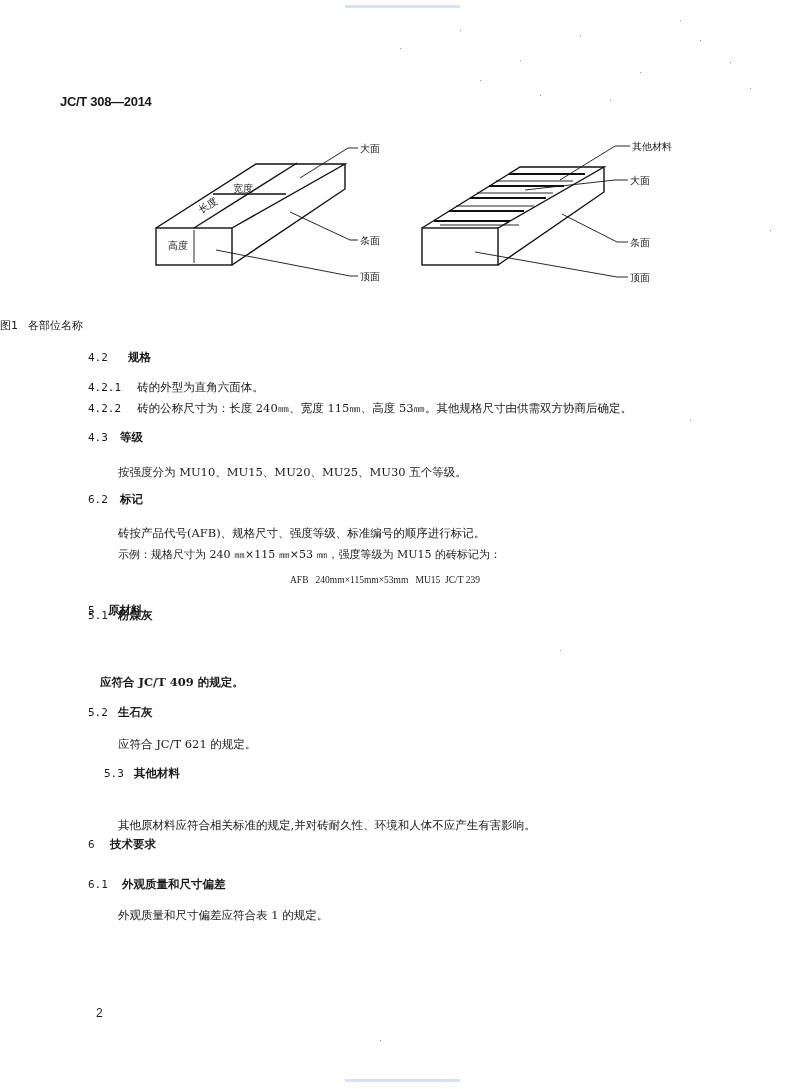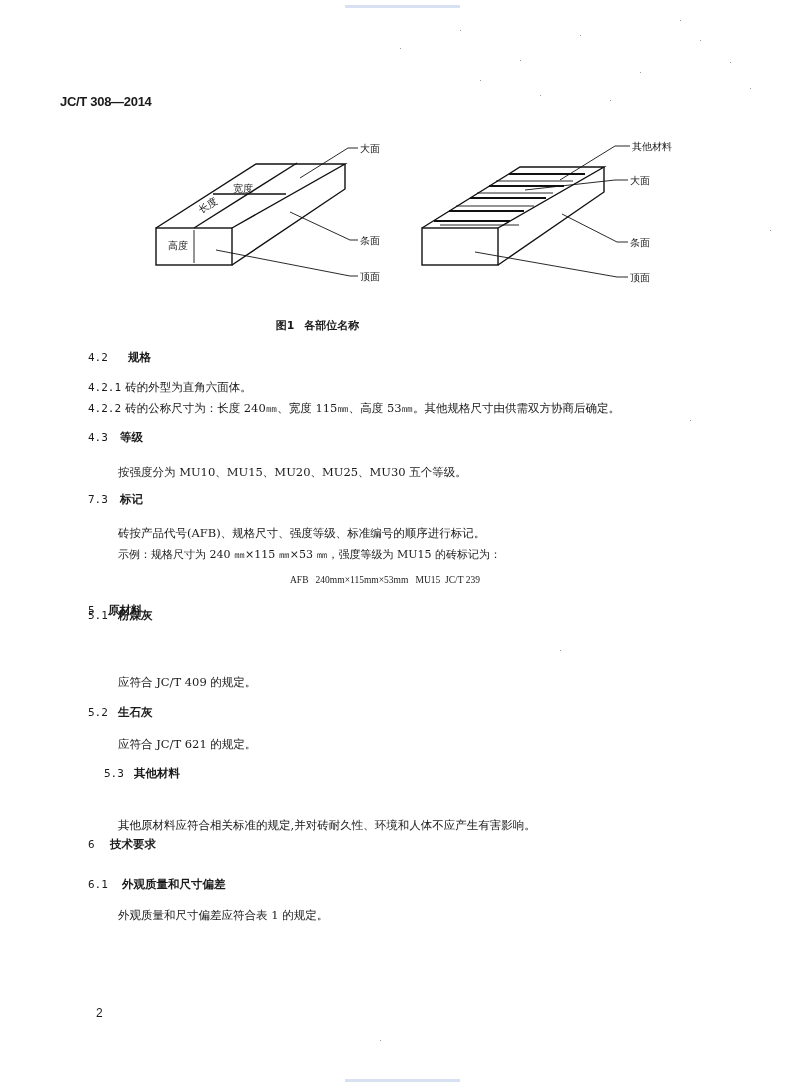--- a/index.html
+++ b/index.html
@@ -4,26 +4,26 @@
 <style>
   html, body { margin: 0; padding: 0; }
   body {
     width: 800px; height: 1089px; background: #ffffff; position: relative; overflow: hidden;
     font-family: "DejaVu Serif", "Liberation Serif", serif; color: #1a1a1a;
   }
   .abs { position: absolute; }
   .std-code { left: 60px; top: 94px; font-family: "Liberation Sans", sans-serif; font-weight: bold; font-size: 13px; letter-spacing: -0.3px; }
   .diagram { left: 140px; top: 130px; }
   .diag-label { font-family: "DejaVu Sans", sans-serif; font-size: 10px; }
-  .caption { left: 0; width: 635px; top: 318px; text-align: center; font-family: "DejaVu Sans", sans-serif; font-weight: bold; font-size: 11px; }
+  .caption { left: 0; width: 635px; top: 318px; text-align: left; font-family: "DejaVu Sans", sans-serif; font-weight: normal; font-size: 11px; }
   .caption .num { margin-right: 10px; }
   .h { font-family: "DejaVu Sans", sans-serif; font-weight: bold; font-size: 11.5px; }
   .h .n { display: inline-block; font-family: "DejaVu Sans Mono", monospace; font-weight: normal; font-size: 11px; }
   .p { font-size: 11.5px; }
-  .p .n { display: inline-block; font-family: "DejaVu Sans Mono", monospace; font-size: 11px; margin-right: 4px; }
+  .p .n { display: inline-block; font-family: "DejaVu Sans Mono", monospace; font-size: 11px; margin-right: 16px; }
   .ex { font-size: 11px; }
   .mark { font-size: 9.5px; font-family: "Liberation Serif", serif; }
   .pageno { left: 96px; top: 1006px; font-family: "Liberation Sans", sans-serif; font-size: 12px; }
   .speck { position:absolute; width:1px; height:1px; background:#999; }
 </style>
 </head>
 <body>
 
 <div class="abs" style="left:345px;top:5px;width:115px;height:3px;background:#c8d4ec;opacity:0.7;"></div>
 <div class="abs" style="left:345px;top:1079px;width:115px;height:3px;background:#c8d4ec;opacity:0.7;"></div>
@@ -110,33 +110,33 @@
 <div class="abs p" style="left:88px;top:401px;">
   <span class="n">4.2.2</span><span>砖的公称尺寸为：长度 240㎜、宽度 115㎜、高度 53㎜。其他规格尺寸由供需双方协商后确定。</span>
 </div>
 
 <div class="abs h" style="left:88px;top:430px;">
   <span class="n" style="width:32px;">4.3</span><span>等级</span>
 </div>
 <div class="abs p" style="left:118px;top:465px;">按强度分为 MU10、MU15、MU20、MU25、MU30 五个等级。</div>
 
 <div class="abs h" style="left:88px;top:492px;">
-  <span class="n" style="width:32px;">7.3</span><span>标记</span>
+  <span class="n" style="width:32px;">6.2</span><span>标记</span>
 </div>
 <div class="abs p" style="left:118px;top:526px;">砖按产品代号(AFB)、规格尺寸、强度等级、标准编号的顺序进行标记。</div>
 <div class="abs ex" style="left:118px;top:547px;">示例：规格尺寸为 240 ㎜×115 ㎜×53 ㎜，强度等级为 MU15 的砖标记为：</div>
 <div class="abs mark" style="left:290px;top:565px;white-space:pre;margin-top:10px;">AFB   240mm×115mm×53mm   MU15  JC/T 239</div>
 
 <div class="abs h" style="left:88px;top:603px;">
   <span class="n" style="width:20px;">5</span><span>原材料</span>
 </div>
 <div class="abs h" style="left:88px;top:608px;">
   <span class="n" style="width:30px;">5.1</span><span>粉煤灰</span>
 </div>
-<div class="abs p" style="left:118px;top:675px;">应符合 JC/T 409 的规定。</div>
+<div class="abs p" style="left:100px;top:675px;font-weight:bold;">应符合 JC/T 409 的规定。</div>
 <div class="abs h" style="left:88px;top:705px;">
   <span class="n" style="width:30px;">5.2</span><span>生石灰</span>
 </div>
 <div class="abs p" style="left:118px;top:737px;">应符合 JC/T 621 的规定。</div>
 <div class="abs h" style="left:104px;top:766px;">
   <span class="n" style="width:30px;">5.3</span><span>其他材料</span>
 </div>
 <div class="abs p" style="left:118px;top:797px;margin-top:21px;">其他原材料应符合相关标准的规定,并对砖耐久性、环境和人体不应产生有害影响。</div>
 
 <div class="abs h" style="left:88px;top:837px;">

